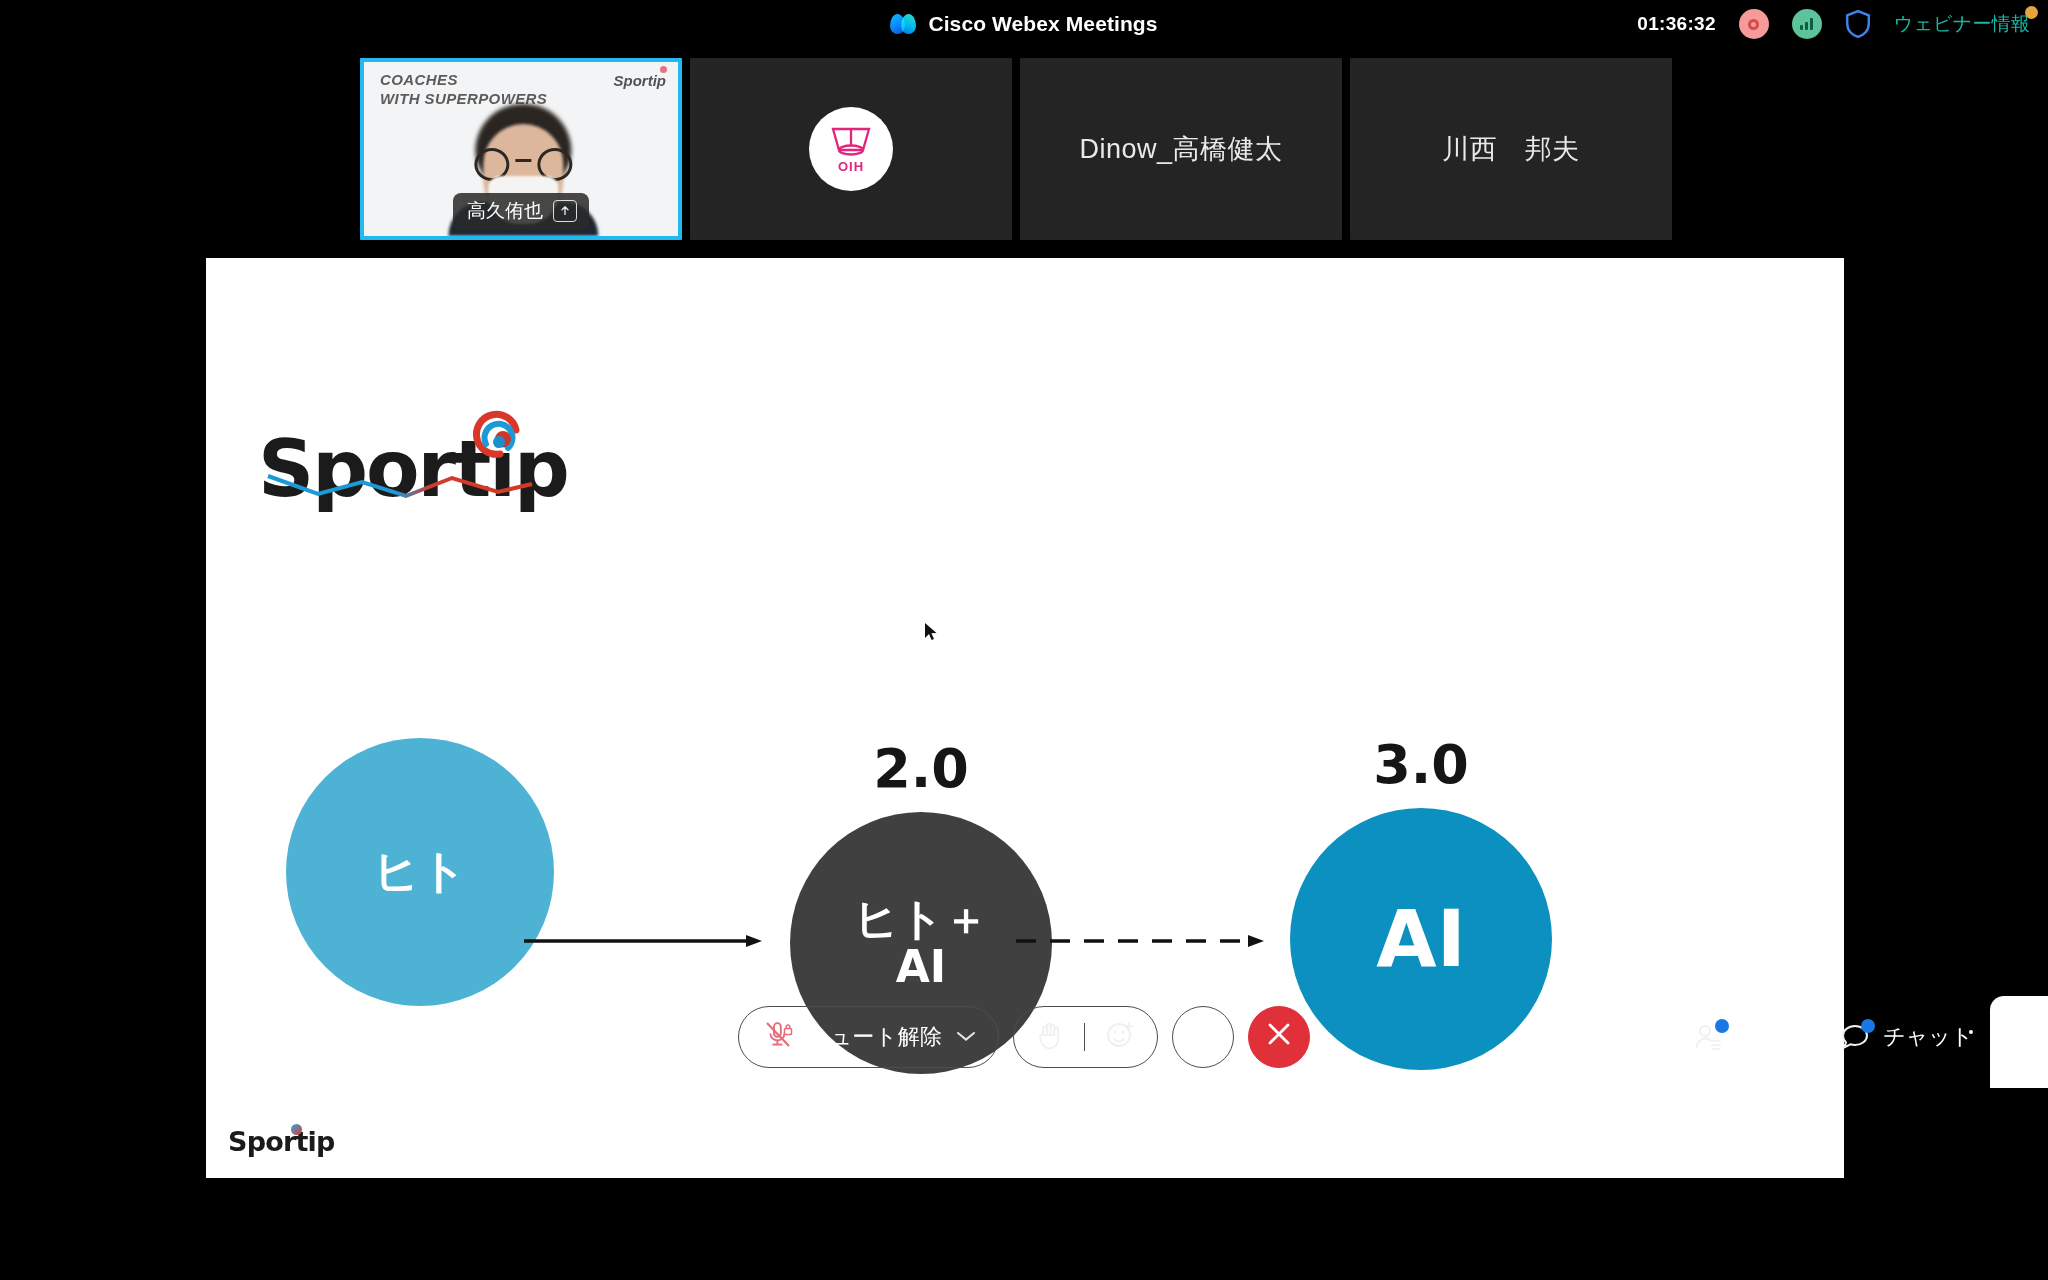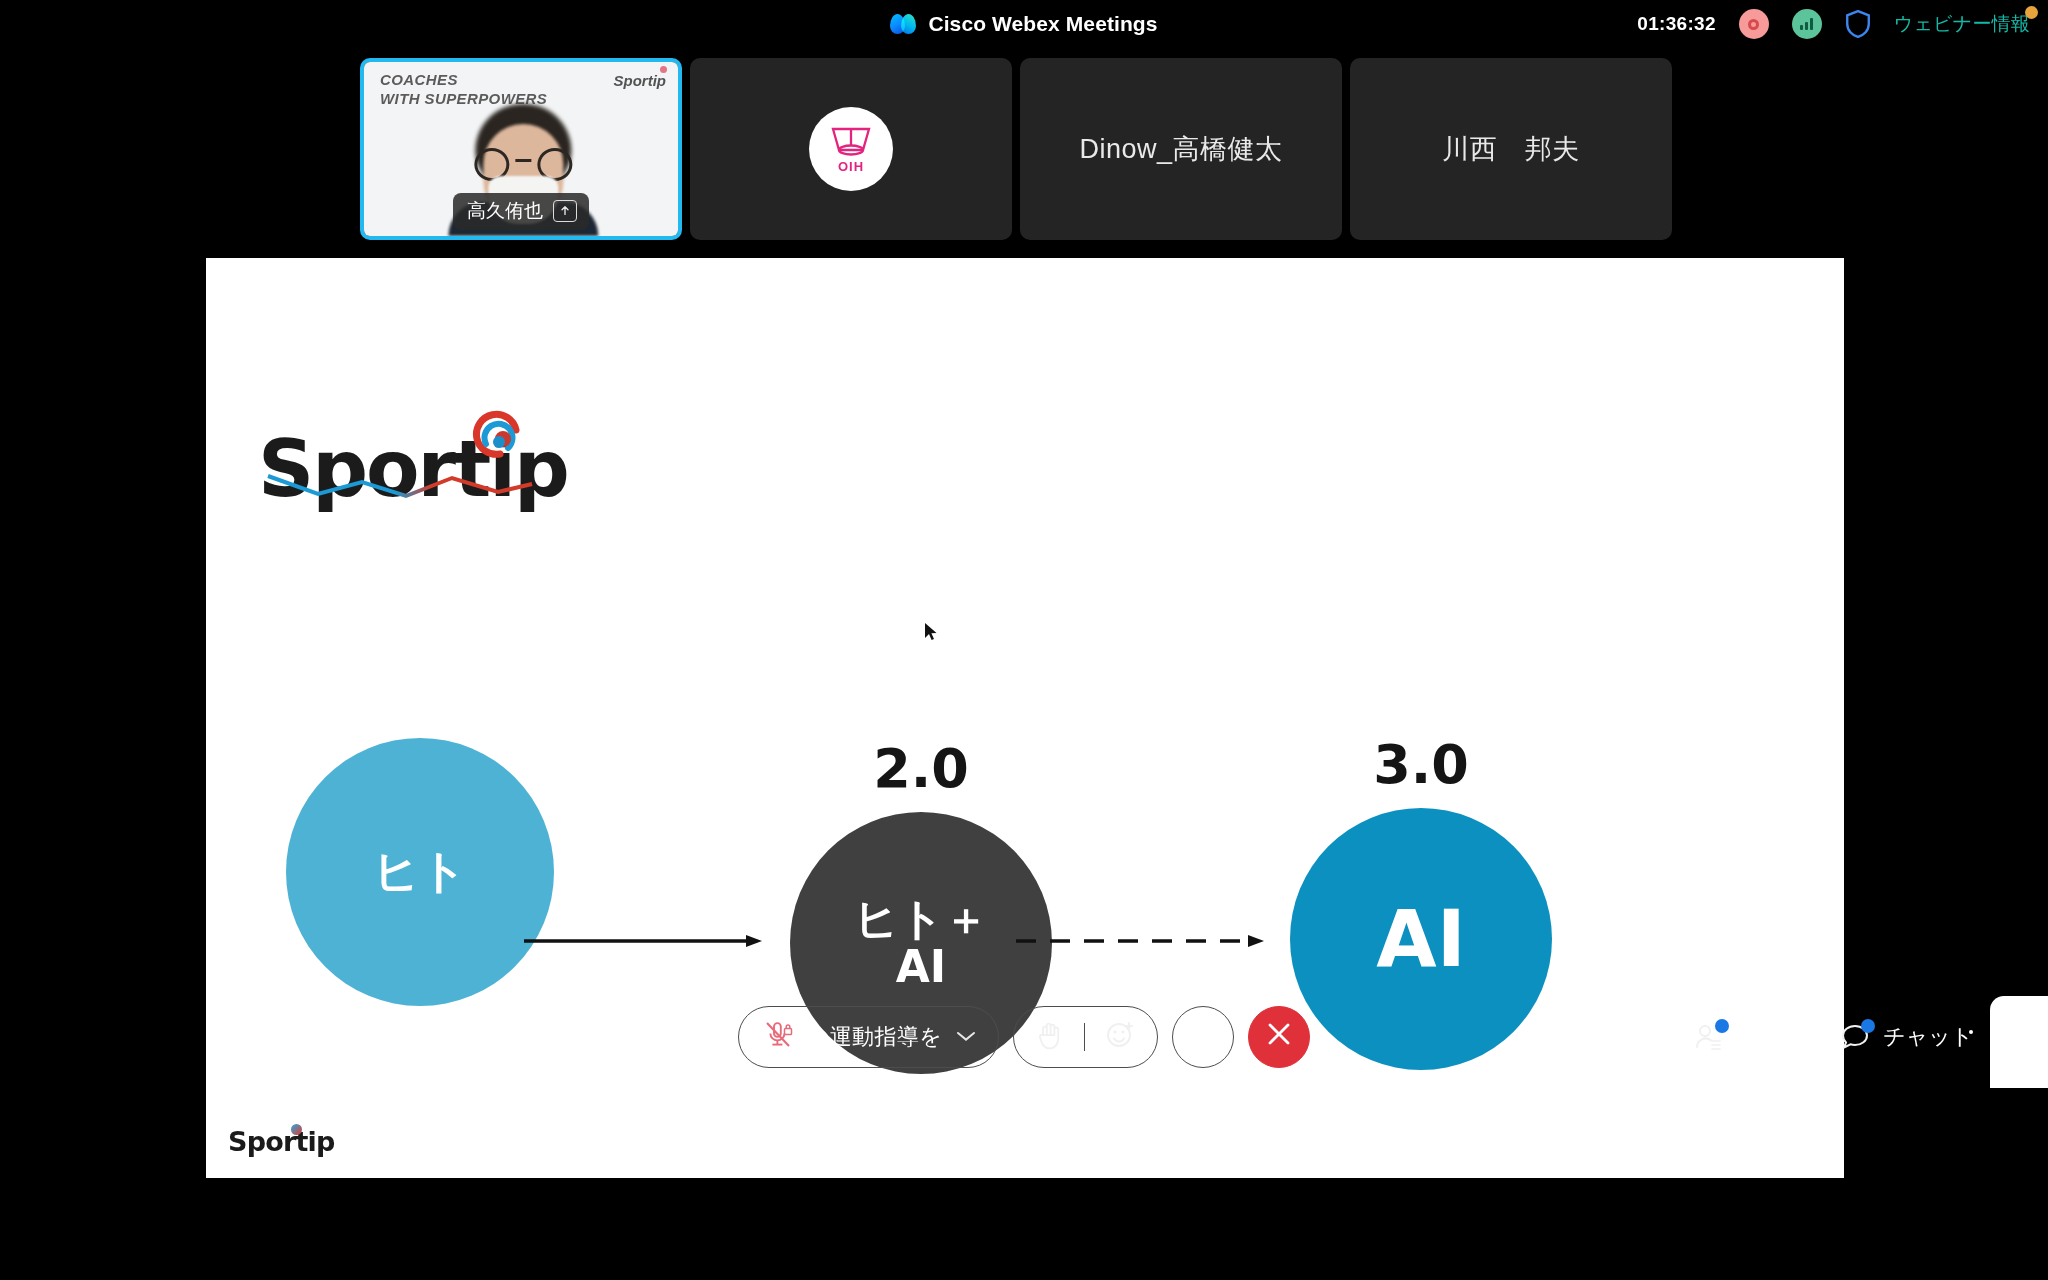--- a/index.html
+++ b/index.html
@@ -121,21 +121,21 @@
   
   .filmstrip {
     position: absolute;
     left: 360px; top: 58px;
     display: flex;
     gap: 8px;
   }
   .tile {
     width: 322px;
     height: 182px;
-    border-radius: 10px;
+    border-radius: 1px;
     background: #242424;
     position: relative;
     overflow: hidden;
     flex: none;
   }
   .tile.active {
     border: 4px solid #22b8f0;
     box-sizing: border-box;
   }
   .tile-name-center {
@@ -674,21 +674,21 @@
           <svg viewBox="0 0 30 26" width="30" height="26">
             <path d="M11 4.5 a3.4 3.4 0 0 1 6.8 0 v7 a3.4 3.4 0 0 1 -6.8 0 z" fill="none" stroke="#e76b79" stroke-width="1.9"></path>
             <path d="M7.4 11.4 a7 7 0 0 0 14 0" fill="none" stroke="#e76b79" stroke-width="1.9"></path>
             <path d="M14.4 18.6 L14.4 22.6" stroke="#e76b79" stroke-width="1.9"></path>
             <path d="M9.4 22.6 L19.4 22.6" stroke="#e76b79" stroke-width="1.9"></path>
             <path d="M4 1 L26 24" stroke="#e76b79" stroke-width="2.1"></path>
             <rect x="21.5" y="6.5" width="7" height="6" rx="1.1" fill="none" stroke="#e76b79" stroke-width="1.5"></rect>
             <path d="M23.2 6.5 v-1.8 a1.8 1.8 0 0 1 3.6 0 v1.8" fill="none" stroke="#e76b79" stroke-width="1.5"></path>
           </svg>
         </span>
-        <span class="mute-label">の運動指導を</span>
+        <span class="mute-label">ミュート解除</span>
         <span>
           <svg viewBox="0 0 20 12" width="20" height="12">
             <path d="M2 3 L10 9.6 L18 3" fill="none" stroke="#e6e6e6" stroke-width="2" stroke-linecap="round"></path>
           </svg>
         </span>
       </div>
 
       <div class="pill react">
         <span>
           <svg viewBox="0 0 28 30" width="28" height="30">

